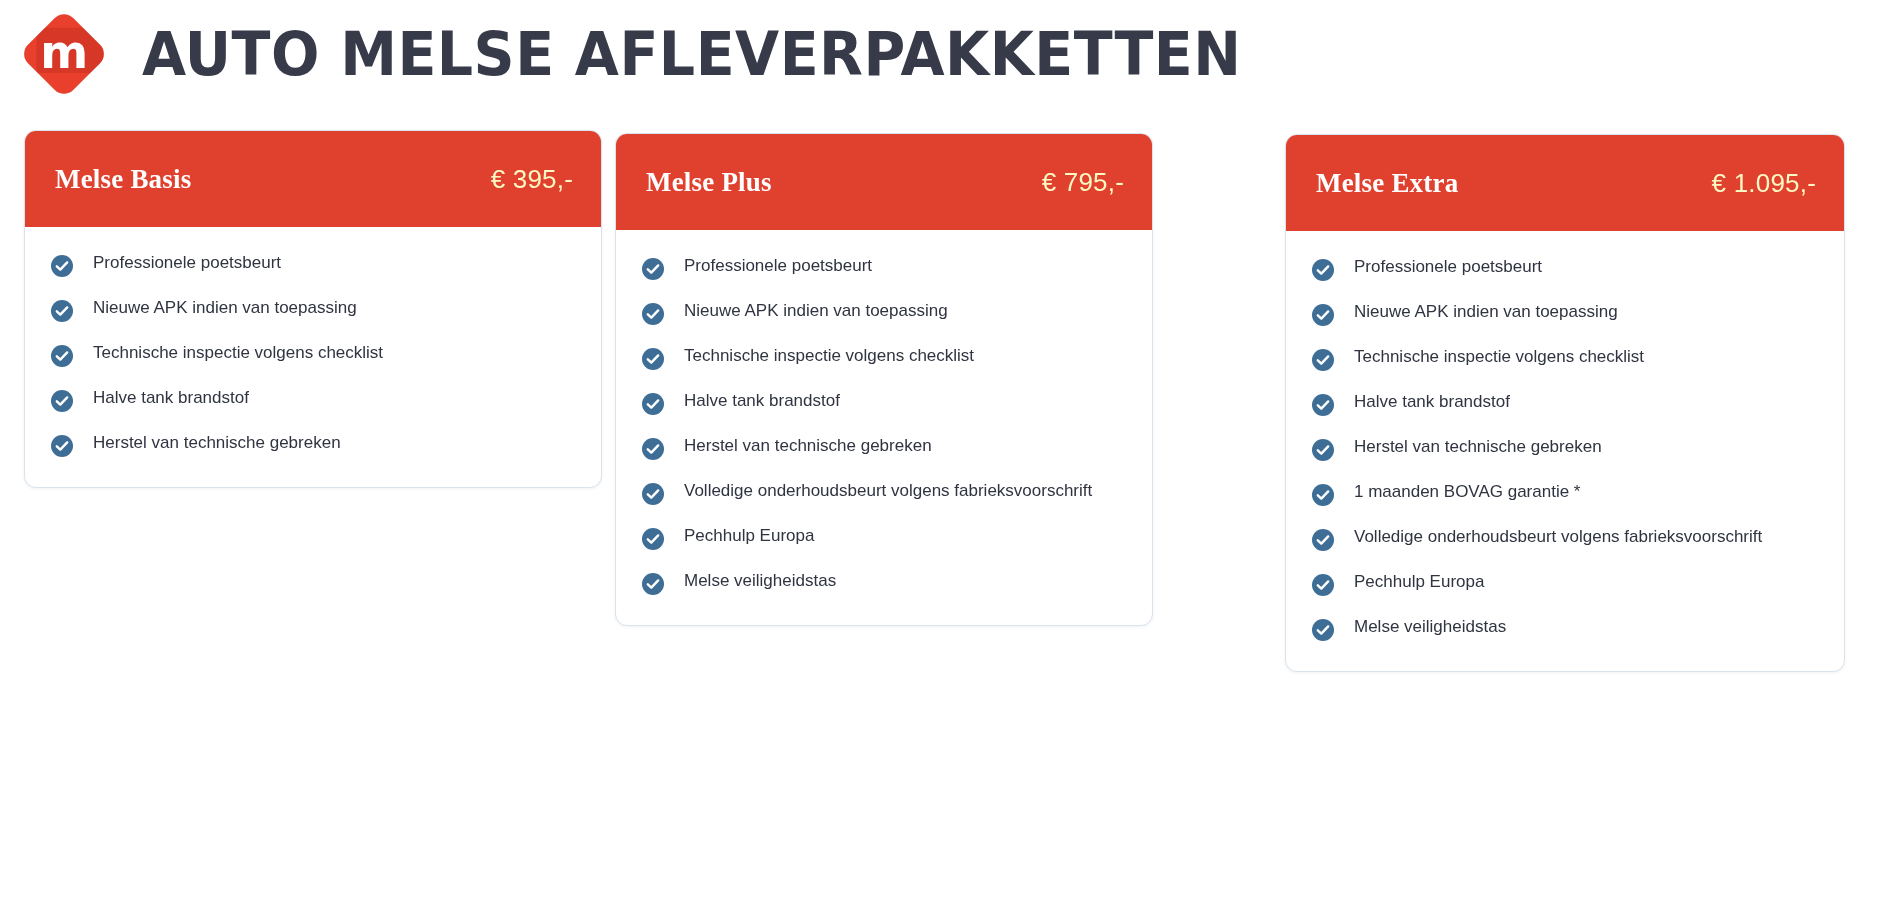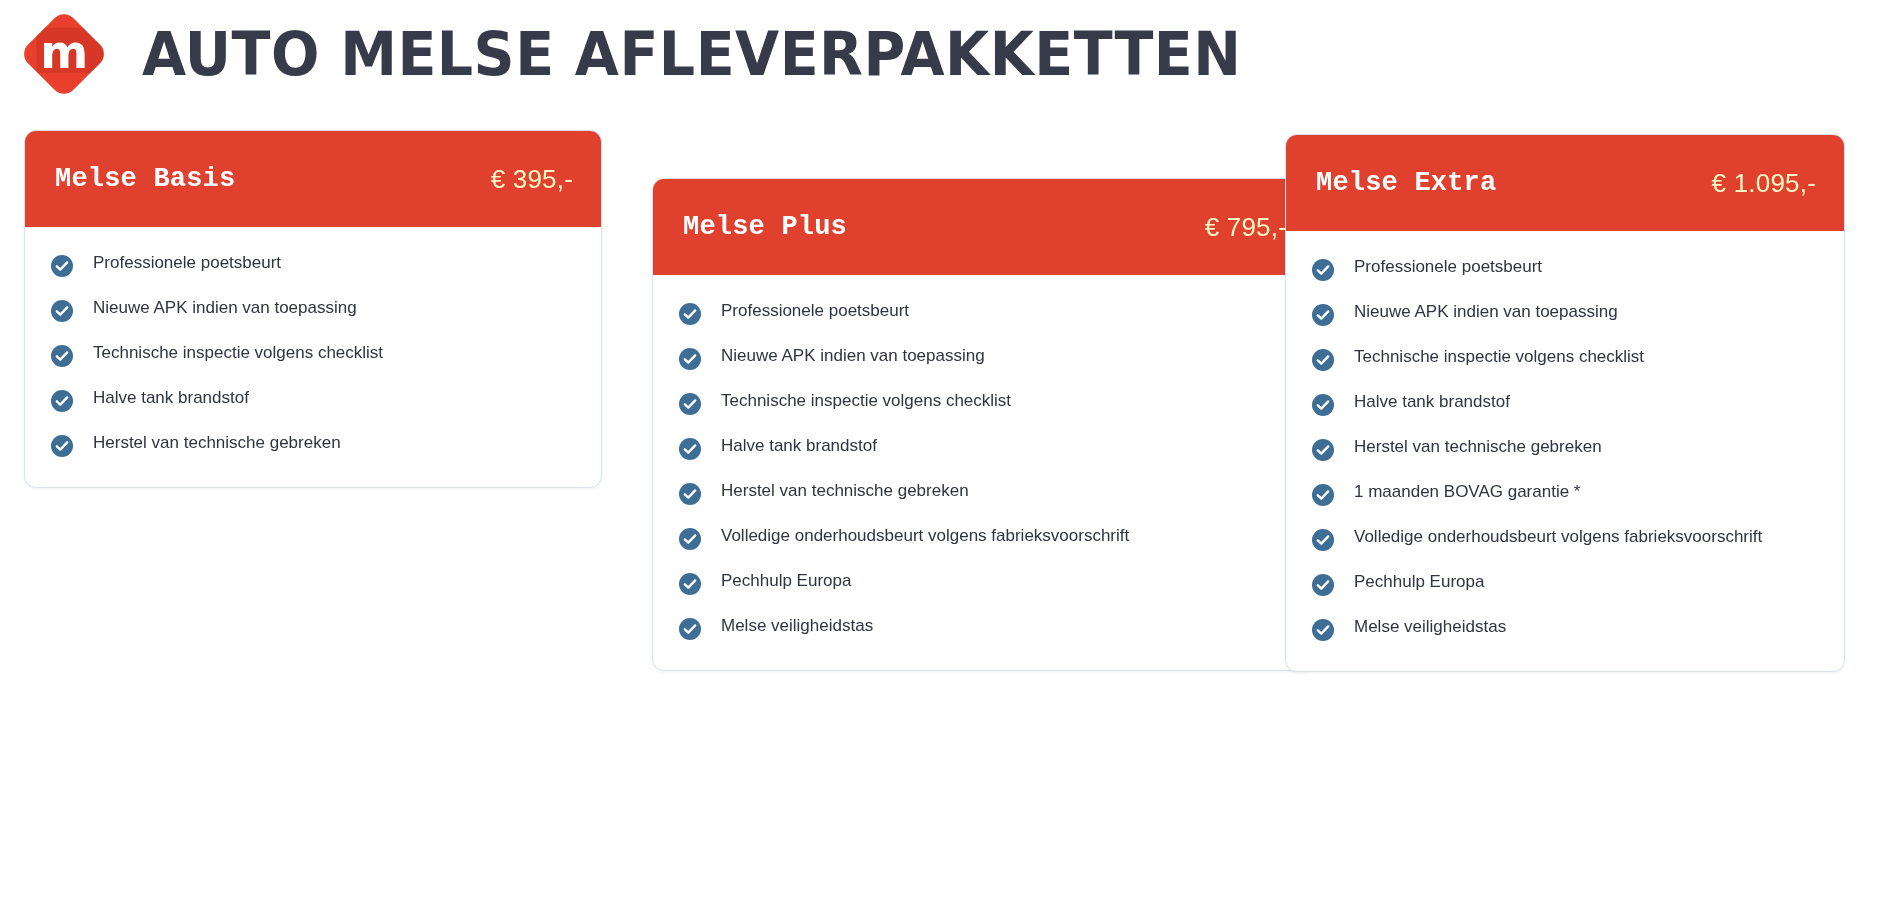--- a/index.html
+++ b/index.html
@@ -102,35 +102,35 @@
     position: absolute;
     top: 0;
     box-sizing: border-box;
     background: #ffffff;
     border: 1px solid #d8e3ec;
     border-radius: 12px;
     box-shadow: 0 1px 3px rgba(40, 60, 90, 0.07);
     overflow: hidden;
   }
   .card-1 { left: 24px;   width: 578px; }
-  .card-2 { left: 652px;  width: 664px; top: 3px; margin-top: 45px; }
+  .card-2 { left: 615px;  width: 538px; top: 3px; }
   .card-3 { left: 1285px; width: 560px; top: 4px; }
 
   .card-header {
     background: #e0402e;
     height: 96px;
     display: flex;
     align-items: center;
     justify-content: space-between;
     padding: 0 28px 0 30px;
     box-sizing: border-box;
   }
   .card-title {
     color: #ffffff;
-    font-family: Liberation Mono, monospace;
+    font-family: Liberation Serif, serif;
     font-size: 27px;
     font-weight: 700;
     letter-spacing: 0.2px;
     line-height: 1;
   }
   .card-price {
     color: #fef9c3;
     font-family: "Liberation Sans", sans-serif;
     font-size: 26px;
     font-weight: 400;

